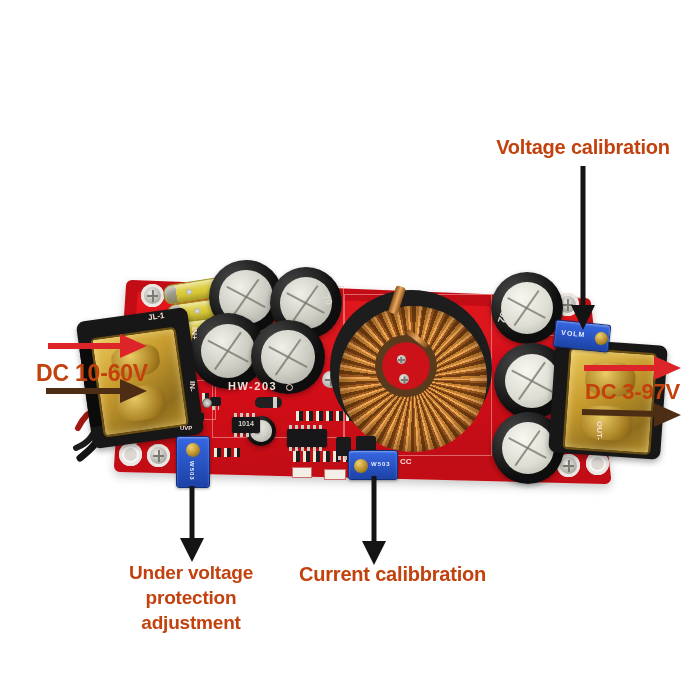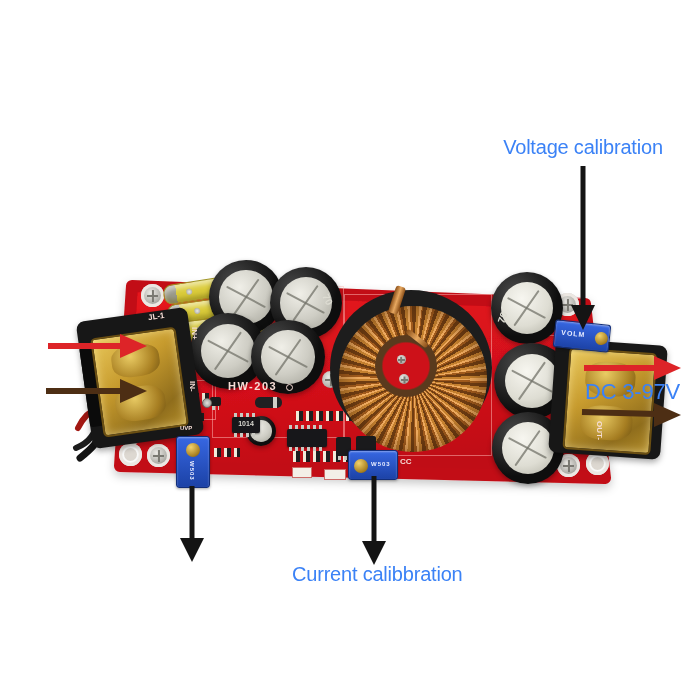--- a/index.html
+++ b/index.html
@@ -1,26 +1,26 @@
 <!DOCTYPE html>
 <html><head>
 <meta charset="utf-8">
 <style>
   html,body{margin:0;padding:0;background:#fff;}
   .canvas{position:relative;width:700px;height:700px;background:#ffffff;overflow:hidden;
           font-family:"Liberation Sans",sans-serif;}
   svg{position:absolute;left:0;top:0;}
 
   
-  .lbl{position:absolute;font-weight:400;color:#3b82f6;letter-spacing:-0.2px;}
+  .lbl{position:absolute;font-weight:700;color:#c2410c;letter-spacing:-0.2px;}
   .lbl-volt{left:583px;top:136px;transform:translateX(-50%);font-size:20px;white-space:nowrap;}
   .lbl-in{left:36px;top:360px;font-size:23px;white-space:nowrap;}
   .lbl-out{left:585px;top:379px;font-size:22px;white-space:nowrap;}
   .lbl-uvp{left:191px;top:560px;transform:translateX(-50%);font-size:19px;line-height:25px;text-align:center;white-space:nowrap;}
-  .lbl-cur{left:292px;top:563px;font-size:20px;white-space:nowrap;}
+  .lbl-cur{left:299px;top:563px;font-size:20px;white-space:nowrap;}
 
   
   .cap{position:absolute;border-radius:50%;
        background:radial-gradient(circle at 32% 28%, #474747, #0e0e0e 62%);
        box-shadow:0 2px 5px rgba(0,0,0,.35);}
   .cap .top{position:absolute;left:14%;top:14%;right:14%;bottom:14%;border-radius:50%;
        background:radial-gradient(circle at 38% 32%, #f0efe8, #cecdc4 55%, #a3a298);}
   .cap.out .top{background:radial-gradient(circle at 40% 32%, #f7f6f0, #deddd3 58%, #b1b0a4);}
   .cap .s1,.cap .s2{position:absolute;left:20%;right:20%;top:49%;height:2px;
        background:rgba(115,115,106,.75);border-radius:1px;}
@@ -284,16 +284,22 @@
     <polygon points="147,346 120,334 120,358" fill="#dd2428"></polygon>
     <line x1="46" y1="391" x2="122" y2="391" stroke-width="6" stroke="#4d2e14"></line>
     <polygon points="147,391 120,379 120,403" fill="#4d2e14"></polygon>
     <line x1="584" y1="368" x2="656" y2="368" stroke-width="6" stroke="#dd2428"></line>
     <polygon points="681,368 654,356 654,380" fill="#dd2428"></polygon>
     <line x1="582" y1="412" x2="656" y2="414" stroke-width="6" stroke="#4d2e14"></line>
     <polygon points="681,415 654,403 654,427" fill="#4d2e14"></polygon>
   </svg>
 
   <div class="lbl lbl-volt">Voltage calibration</div>
+  <div class="lbl lbl-in">DC 10-60V</div>
   <div class="lbl lbl-out">DC 3-97V</div>
+  <div class="lbl lbl-uvp">
+    <div>Under voltage</div>
+    <div>protection</div>
+    <div>adjustment</div>
+  </div>
   <div class="lbl lbl-cur">Current calibbration</div>
 
 </div>
 
 </body></html>

